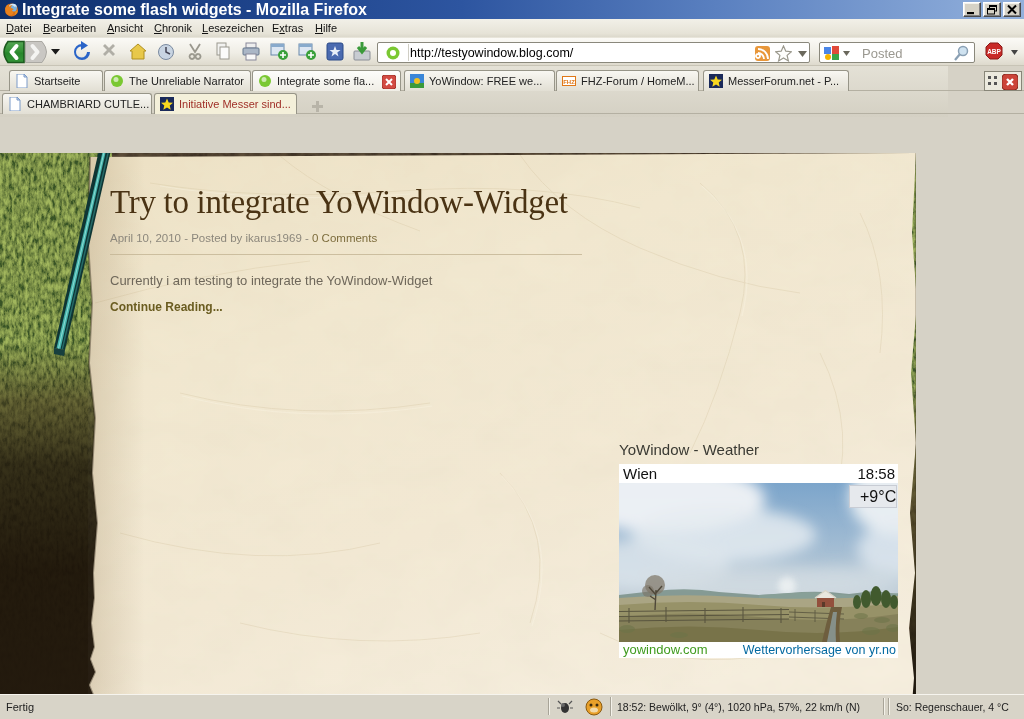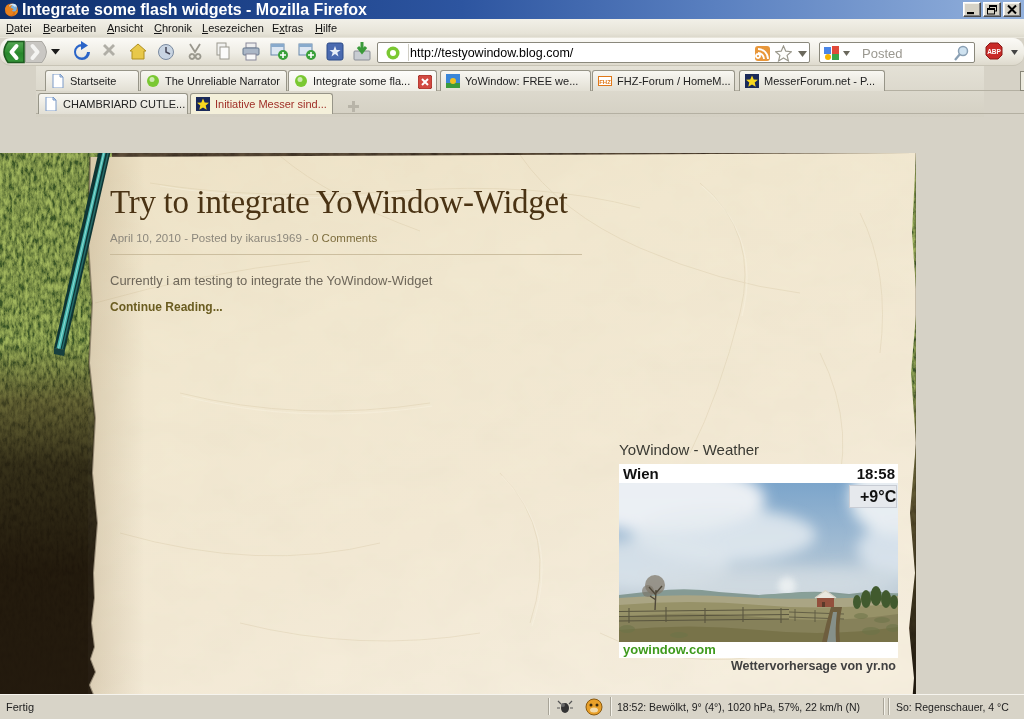--- a/index.html
+++ b/index.html
@@ -17,46 +17,46 @@
 
 
 #menubar { position:absolute; left:0; top:19px; width:1024px; height:19px;
   background:linear-gradient(180deg,#f2f0e8 0%, #e6e3d7 80%, #dcd9cc 100%); border-bottom:1px solid #e8e5da;
   font-size:11px; color:#111; line-height:19px; }
 #menubar span { position:absolute; top:0; }
 #menubar u { text-decoration:underline; }
 
 
 #toolbar { position:absolute; left:0; top:38px; width:1024px; height:28px;
-  background:linear-gradient(180deg,#fbfaf6 0%, #efede5 55%, #dedacd 100%); border-bottom:1px solid #c8c4b6;border-radius:11px; }
+  background:linear-gradient(180deg,#fbfaf6 0%, #efede5 55%, #dedacd 100%); border-bottom:1px solid #c8c4b6; }
 .tbico { position:absolute; top:3px; }
 #urlbar { position:absolute; left:377px; top:4px; width:433px; height:21px; background:#fff; border:1px solid #8a887c; border-radius:2px; }
 #urlbar .favbox { position:absolute; left:1px; top:1px; width:30px; height:17px; background:#fff; border-right:1px solid #d0cec4; }
 #urlbar .utext { position:absolute; left:32px; top:3px; font-size:12.5px; color:#000; }
 #searchbox { position:absolute; left:819px; top:4px; width:156px; height:21px; background:#fff; border:1px solid #8a887c; border-radius:2px; }
 #searchbox .stext { position:absolute; left:42px; top:3px; font-size:13px; color:#9a9890; }
 
 
 #tabbar { position:absolute; left:0; top:66px; width:948px; height:51px;
-  background:linear-gradient(180deg,#e4e1d6 0%, #d4d0c3 100%);margin-left:36px; }
+  background:linear-gradient(180deg,#e4e1d6 0%, #d4d0c3 100%); }
 .tab { position:absolute; height:21px; background:linear-gradient(180deg,#f8f7f2 0%, #e2dfd4 100%);
   border:1px solid #979588; border-bottom:none; border-radius:3px 3px 0 0; font-size:11px; color:#222; line-height:20px; overflow:hidden; }
 .tab .ti { position:absolute; left:5px; top:3px; width:14px; height:14px; }
 .tab .tt { position:absolute; left:24px; top:0; white-space:nowrap; }
 .tabactive { background:linear-gradient(180deg,#fdfdfb 0%, #f0eee6 100%); }
 .trow1 { top:4px; }
 .trow2 { top:27px; }
 
 
 #content { position:absolute; left:0; top:117px; width:916px; height:577px; background:#241b10; overflow:hidden;margin-top:36px; }
 #ctext { position:absolute; left:0; top:0; width:1007px; height:577px; }
 h1 { font-family:"Liberation Serif", serif; font-weight:normal; font-size:33px; color:#4a3314; letter-spacing:-0.3px; }
 
 
-#widget { position:absolute; left:619px; top:311px; width:279px; height:194px; background:#fff;font-weight:bold; }
+#widget { position:absolute; left:619px; top:311px; width:279px; height:194px; background:#fff; }
 
 
 #scrollv { position:absolute; left:1007px; top:0; width:17px; height:577px;
   background:repeating-conic-gradient(#fbfaf6 0% 25%, #e8e6dd 0% 50%) 0 0/2px 2px; }
 .sbtn { position:absolute; left:0; width:17px; height:17px; background:#d6d2c6; border:1px solid; border-color:#f4f2ec #6a685e #6a685e #f4f2ec; }
 #sthumb { position:absolute; left:0; top:87px; width:17px; height:202px; background:#d6d2c6; border:1px solid; border-color:#f4f2ec #6a685e #6a685e #f4f2ec; }
 
 
 #statusbar { position:absolute; left:0; top:694px; width:1024px; height:25px; white-space:nowrap;
   background:#d8d4c8; border-top:1px solid #f6f4ee; font-size:10.5px; color:#222; }
@@ -487,21 +487,21 @@
               <ellipse cx="263" cy="137" rx="8" ry="3"></ellipse>
             <ellipse cx="252" cy="148" rx="9" ry="4"></ellipse>
               <ellipse cx="274" cy="145" rx="7" ry="4"></ellipse>
             <ellipse cx="8" cy="146" rx="8" ry="4"></ellipse>
               <ellipse cx="60" cy="152" rx="9" ry="3"></ellipse>
           </g>
         </svg>
         <div style="position:absolute;right:1px;top:21px;width:48px;height:23px;background:#e6e9ed;border:1px solid #c8ccd4;text-align:center;font-size:16px;color:#111;line-height:22px;padding-left:10px;">+9°C</div>
         <div style="position:absolute;left:0;top:178px;width:279px;height:16px;background:#fff;">
           <span style="position:absolute;left:4px;top:0;font-size:13px;color:#3f9b1e;">yowindow.com</span>
-          <span style="position:absolute;right:2px;top:17px;font-size:12.5px;color:#404040;">Wettervorhersage von yr.no</span>
+          <span style="position:absolute;right:2px;top:1px;font-size:12.5px;color:#0369a1;">Wettervorhersage von yr.no</span>
         </div>
       </div>
 
       <div style="position:absolute;left:619px;top:547px;font-size:15px;color:#3a3a33;">My Flickr fotos</div>
       <div style="position:absolute;left:558px;top:572px;width:449px;height:5px;background:#d4d4d0;border:1px solid #aaa;"></div>
     </div>
 
     <div id="scrollv">
       <div class="sbtn" style="top:1px;"><svg width="15" height="15" viewBox="0 0 15 15">
             <path d="M7.5 4 L12 10 L3 10 Z" fill="#000"></path>

